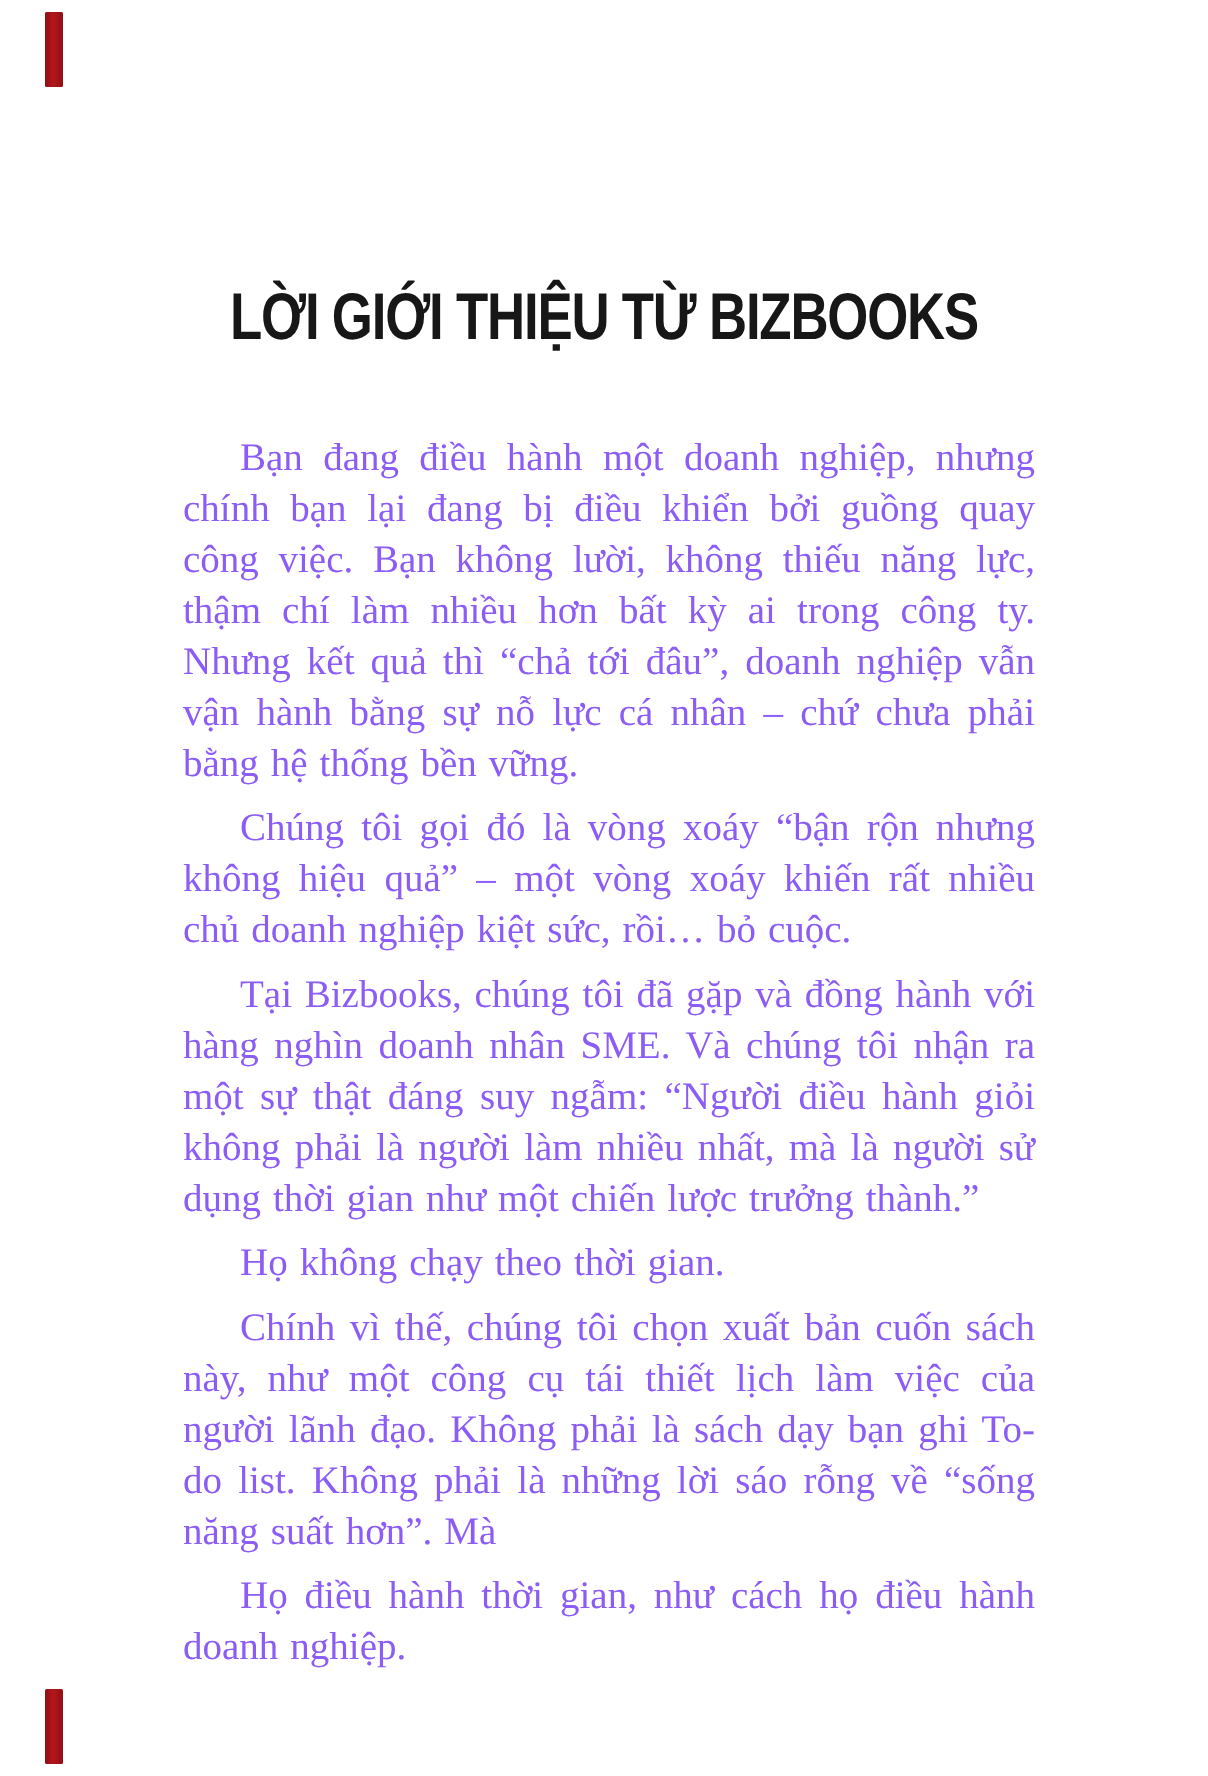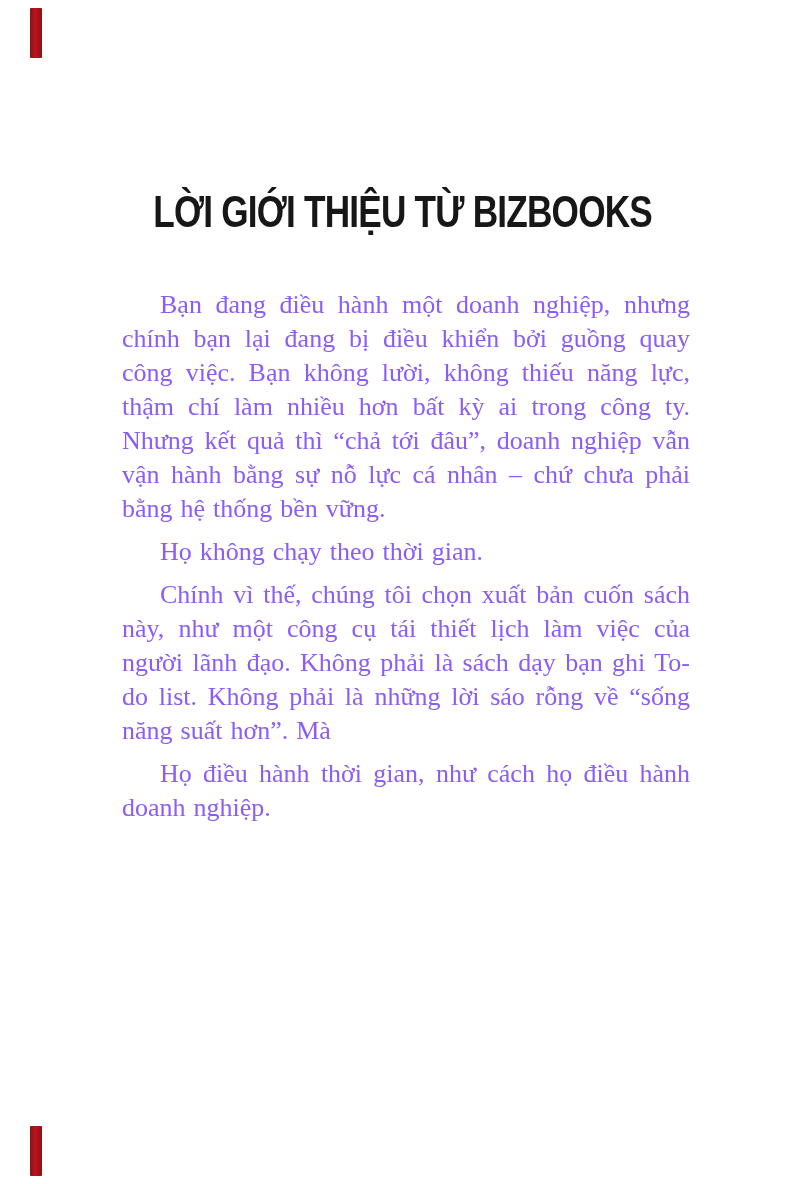--- a/index.html
+++ b/index.html
@@ -72,20 +72,22 @@
 <div class="page">
 
   <div class="edge-mark top" style="background-color: rgb(164, 22, 28);"></div>
 
   <div class="title-row">
     <h1>LỜI GIỚI THIỆU TỪ BIZBOOKS</h1>
   </div>
 
   <div class="text-block">
     <p>Bạn đang điều hành một doanh nghiệp, nhưng chính bạn lại đang bị điều khiển bởi guồng quay công việc. Bạn không lười, không thiếu năng lực, thậm chí làm nhiều hơn bất kỳ ai trong công ty. Nhưng kết quả thì “chả tới đâu”, doanh nghiệp vẫn vận hành bằng sự nỗ lực cá nhân – chứ chưa phải bằng hệ thống bền vững.</p>
+    <p>Chúng tôi gọi đó là vòng xoáy “bận rộn nhưng không hiệu quả” – một vòng xoáy khiến rất nhiều chủ doanh nghiệp kiệt sức, rồi… bỏ cuộc.</p>
+    <p>Tại Bizbooks, chúng tôi đã gặp và đồng hành với hàng nghìn doanh nhân SME. Và chúng tôi nhận ra một sự thật đáng suy ngẫm: “Người điều hành giỏi không phải là người làm nhiều nhất, mà là người sử dụng thời gian như một chiến lược trưởng thành.”</p>
     <p>Họ không chạy theo thời gian.</p>
     <p>Chính vì thế, chúng tôi chọn xuất bản cuốn sách này, như một công cụ tái thiết lịch làm việc của người lãnh đạo. Không phải là sách dạy bạn ghi To-do list. Không phải là những lời sáo rỗng về “sống năng suất hơn”. Mà</p>
     <p>Họ điều hành thời gian, như cách họ điều hành doanh nghiệp.</p>
   </div>
 
   <div class="edge-mark bottom" style="background-color: rgb(164, 22, 28);"></div>
 
 </div>
 
 </body></html>

